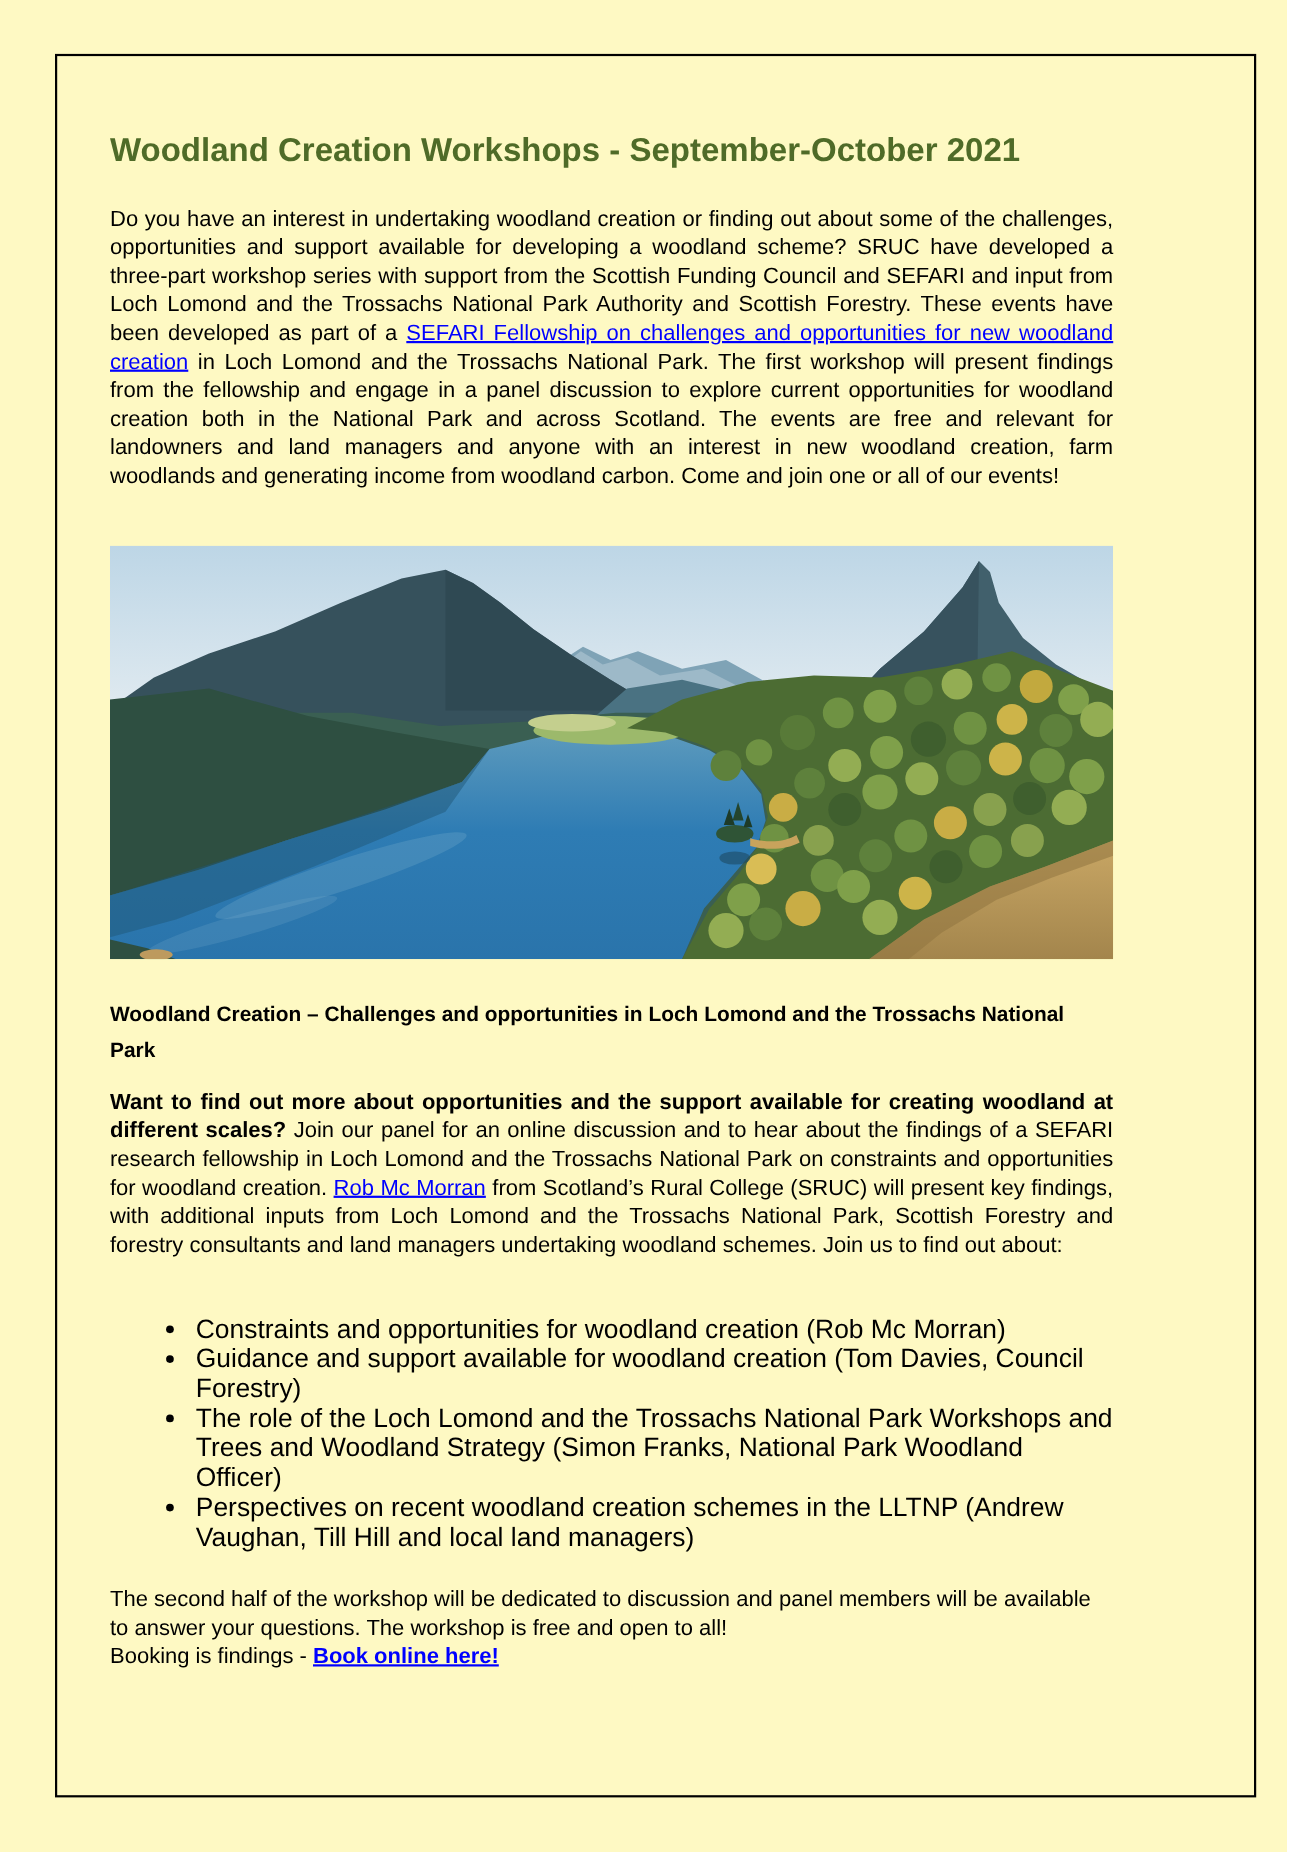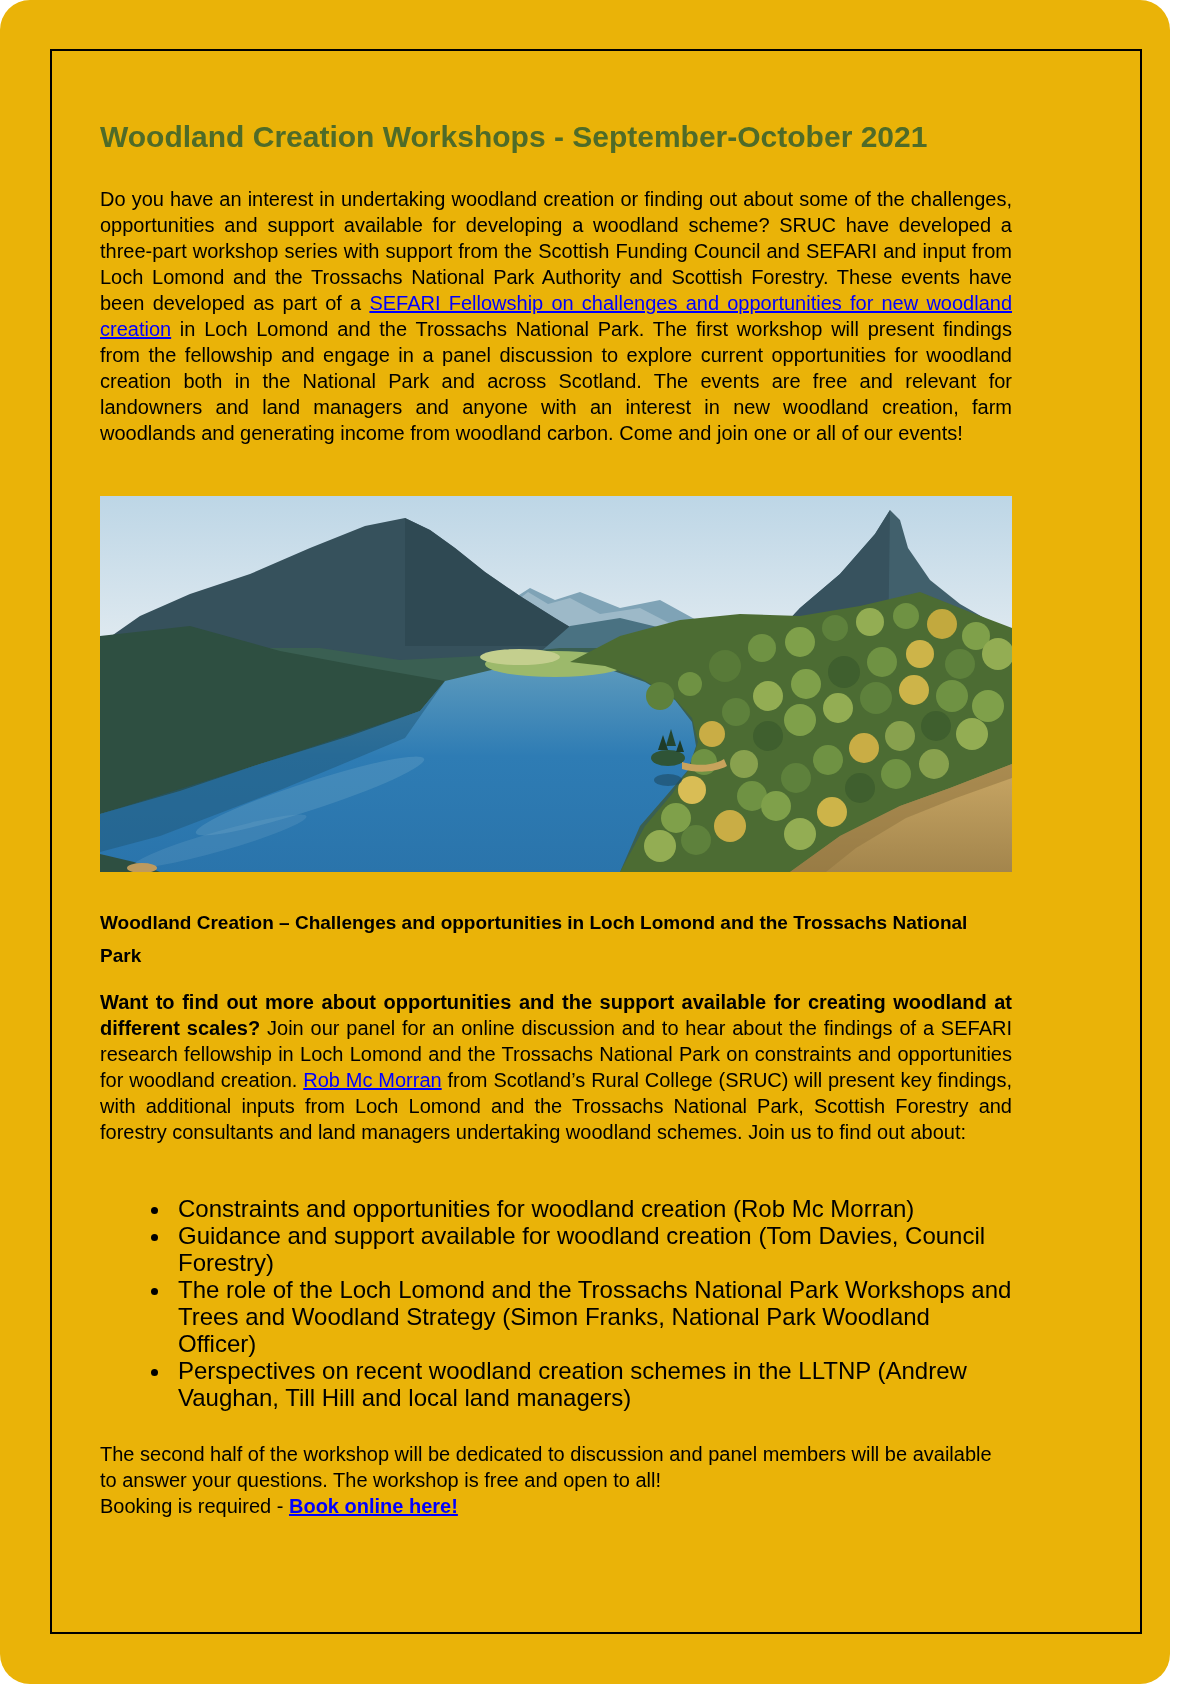--- a/index.html
+++ b/index.html
@@ -1,17 +1,17 @@
 <!DOCTYPE html>
 <html><head>
 <meta charset="utf-8">
 <style>
   html,body{margin:0;padding:0;background:#ffffff;}
   body{width:1191px;height:1684px;position:relative;font-family:"Liberation Sans",sans-serif;color:#000;}
-  .sheet{position:absolute;left:0;top:0;width:1170px;height:1684px;background:#eab308;border-radius:30px;}
+  .sheet{position:absolute;left:0;top:0;width:1170px;height:1684px;background:#fef9c3;}
   .border-box{position:absolute;left:50px;top:49px;width:1088px;height:1581px;border:2px solid #000;}
   .content{position:absolute;left:100px;top:110px;width:912px;}
   h1.title{font-size:30px;font-weight:bold;margin:0 0 32px 0;padding-top:10px;letter-spacing:0;}
   p.body{font-size:20px;line-height:26px;margin:0;}
   .justified{text-align:justify;}
   a.link{text-decoration:underline;cursor:pointer;}
   a.bold{font-weight:bold;}
   .photo{width:912px;height:376px;margin-top:50px;overflow:hidden;line-height:0;}
   h2.subtitle{font-size:19px;line-height:33px;font-weight:bold;margin:34px 0 0 0;}
   p.datetime{font-size:21px;line-height:27px;font-weight:bold;margin:3px 0 0 0;}
@@ -137,16 +137,16 @@
 
     <p class="body justified desc"><strong>Want to find out more about opportunities and the support available for creating woodland at different scales?</strong><span> Join our panel for an online discussion and to hear about the findings of a SEFARI research fellowship in Loch Lomond and the Trossachs National Park on constraints and opportunities for woodland creation. </span><a class="link" href="#" style="color: rgb(0, 0, 255);">Rob Mc Morran</a><span> from Scotland’s Rural College (SRUC) will present key findings, with additional inputs from Loch Lomond and the Trossachs National Park, Scottish Forestry and forestry consultants and land managers undertaking woodland schemes. Join us to find out about:</span></p>
 
     <ul class="topics">
       <li>Constraints and opportunities for woodland creation (Rob Mc Morran)</li>
       <li>Guidance and support available for woodland creation (Tom Davies, Council Forestry)</li>
       <li>The role of the Loch Lomond and the Trossachs National Park Workshops and Trees and Woodland Strategy (Simon Franks, National Park Woodland Officer)</li>
       <li>Perspectives on recent woodland creation schemes in the LLTNP (Andrew Vaughan, Till Hill and local land managers)</li>
     </ul>
 
-    <p class="body closing"><span>The second half of the workshop will be dedicated to discussion and panel members will be available to answer your questions. The workshop is free and open to all!</span><br><span>Booking is required - </span><a class="link bold" href="#" style="color: rgb(0, 0, 255);">Book online here!</a></p>
+    <p class="body closing"><span>The second half of the workshop will be dedicated to discussion and panel members will be available to answer your questions. The workshop is free and open to all!</span><br><span>Booking is findings - </span><a class="link bold" href="#" style="color: rgb(0, 0, 255);">Book online here!</a></p>
 
   </div>
 </div>
 
 </body></html>

